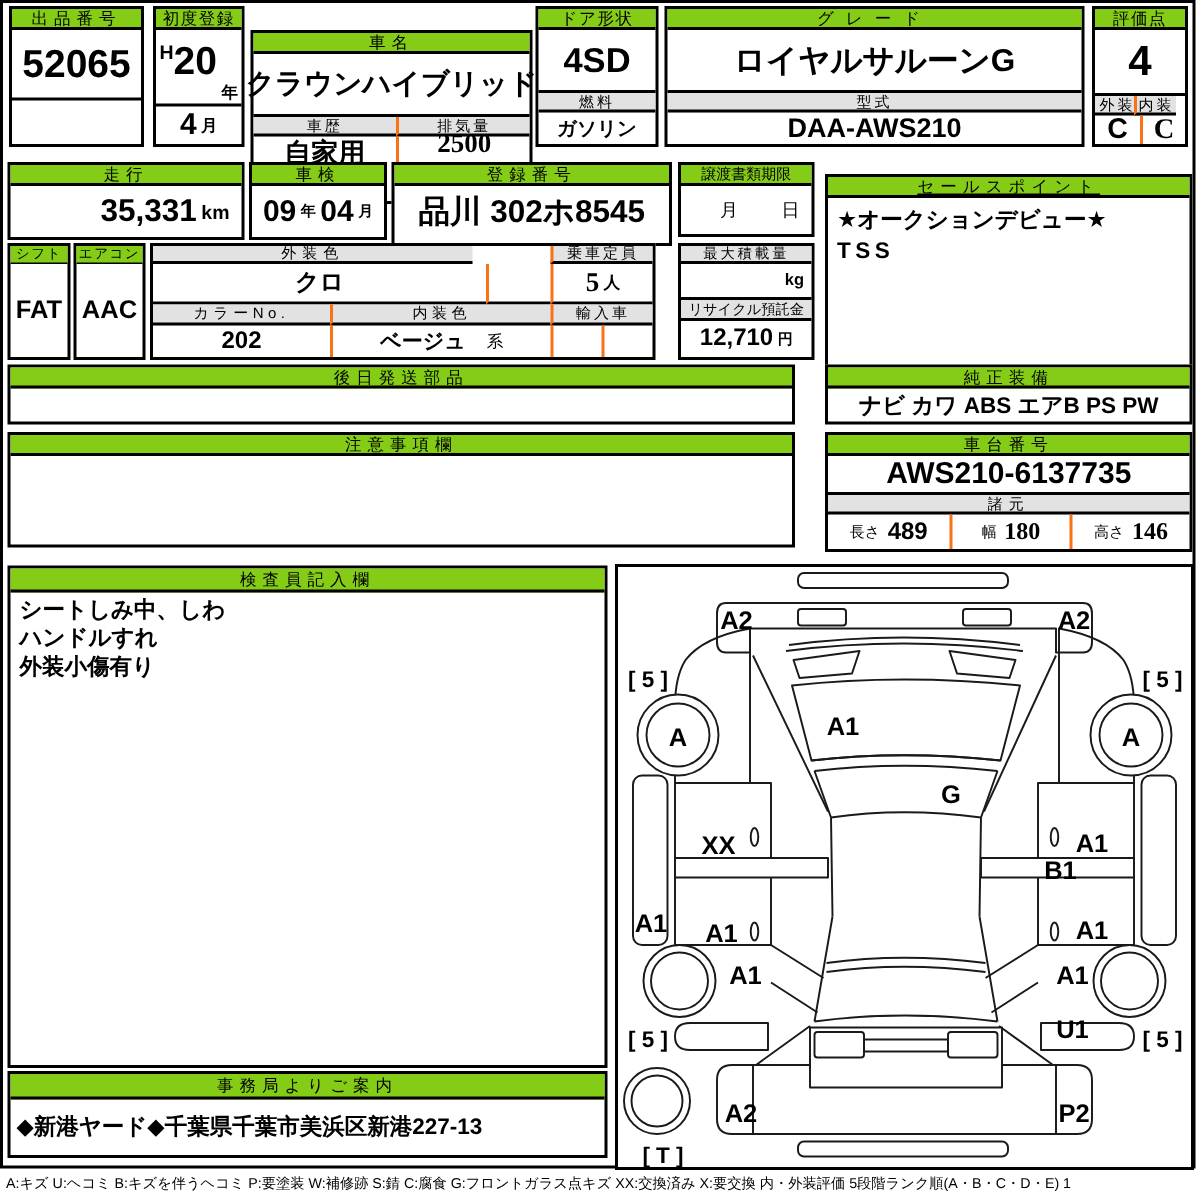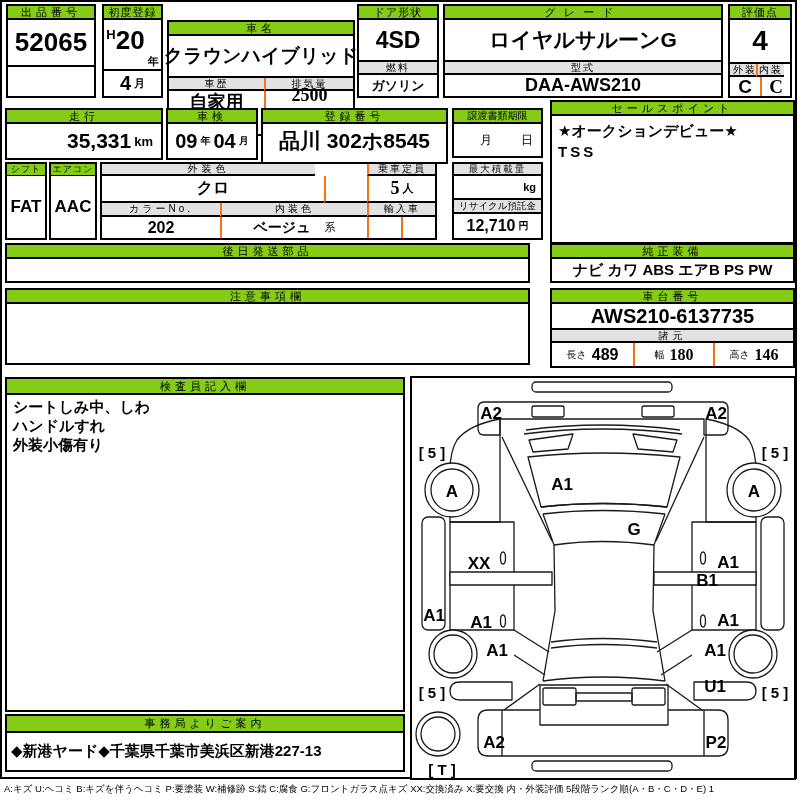--- a/index.html
+++ b/index.html
@@ -101,21 +101,21 @@
   </div>
 
   <div class="bx" style="left:452px;top:108px;width:91px;height:50px;">
     <div class="hd" style="height:14px;font-size:10px;letter-spacing:0;">譲渡書類期限</div>
     <div class="v" style="height:32px;justify-content:space-between;padding:0 8px 0 26px;font-weight:normal;">
       <span style="font-size:12px;">月</span>
       <span style="font-size:12px;">日</span>
     </div>
   </div>
 
-  <div class="bx" style="left:550px;top:100px;width:245px;height:144px;">
+  <div class="bx" style="left:550px;top:116px;width:245px;height:144px;text-decoration:underline;">
     <div class="hd" style="height:14px;">セールスポイント</div>
     <div class="abs" style="left:0;top:14px;width:100%;padding:4px 6px;font-weight:bold;font-size:15px;line-height:21px;">
       <div>★オークションデビュー★</div>
       <div style="letter-spacing:3px;">TSS</div>
     </div>
   </div>
 
   <div class="bx" style="left:5px;top:162px;width:42px;height:78px;">
     <div class="hd" style="height:12px;font-size:9px;letter-spacing:1px;border-bottom-width:1px;">シフト</div>
     <div class="v" style="height:62px;font-size:17px;">FAT</div>

